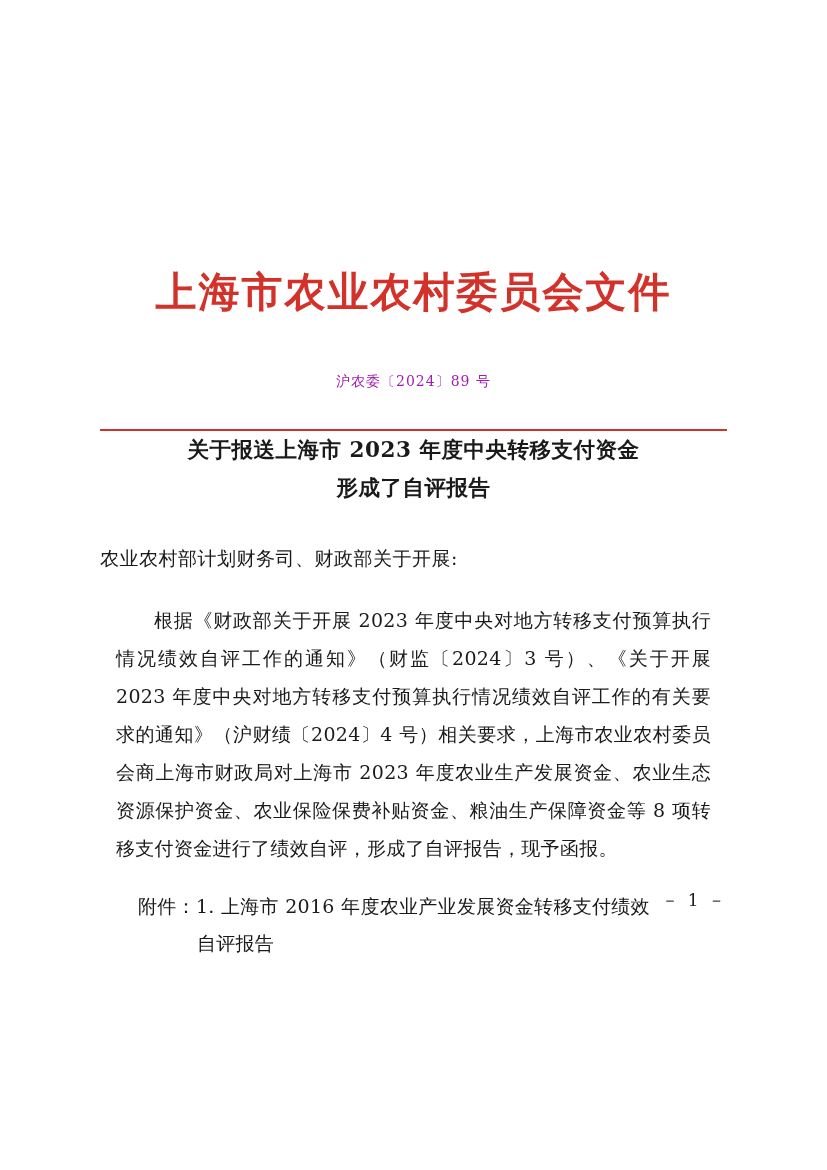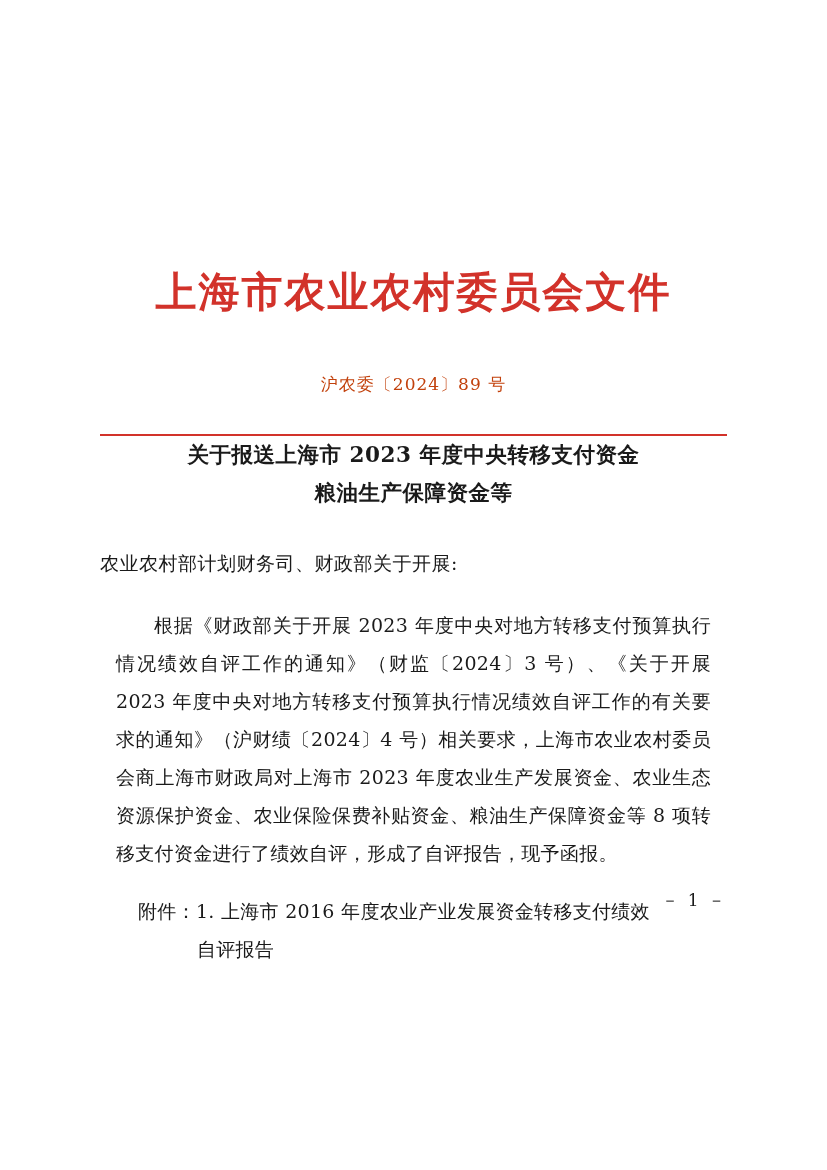--- a/index.html
+++ b/index.html
@@ -32,23 +32,23 @@
     font-weight: bold;
     font-size: 41px;
     letter-spacing: 2px;
     line-height: 1.2;
     white-space: nowrap;
   }
   .doc-number {
     margin: 0;
     padding-top: 56px;
     text-align: center;
-    font-size: 17px;
+    font-size: 14px;
     letter-spacing: 1px;
-    color: #c2410c;
+    color: #a21caf;
   }
   .red-rule {
     margin-top: 38px;
     height: 2px;
     background: #d2322a;
     width: 627px;
     margin-left: auto;
     margin-right: auto;
   }
   .subject {
@@ -84,20 +84,21 @@
     padding-top: 4px;
     font-size: 19px;
     line-height: 2.0;
     text-indent: 2em;
     letter-spacing: 0.3px;
   }
   .attachment .cont {
     display: block;
     text-indent: 0;
     padding-left: 5.1em;
+    font-family: Liberation Serif, serif;
   }
   .page-number {
     position: absolute;
     right: 100px;
     bottom: 40px;
     font-size: 17px;
     letter-spacing: 2px;
     color: #1a1a1a;
   }
 </style>
@@ -107,21 +108,21 @@
 <div class="page">
 
   <h1 class="doc-title">上海市农业农村委员会文件</h1>
 
   <p class="doc-number">沪农委〔2024〕89 号</p>
 
   <div class="red-rule"></div>
 
   <h2 class="subject">
     <span class="line">关于报送上海市 2023 年度中央转移支付资金</span>
-    <span class="line">粮油生产保障资金等</span>
+    <span class="line">形成了自评报告</span>
   </h2>
 
   <p class="salutation">农业农村部计划财务司、财政部关于开展:</p>
 
   <p class="body-para">根据《财政部关于开展 2023 年度中央对地方转移支付预算执行情况绩效自评工作的通知》（财监〔2024〕3 号）、《关于开展 2023 年度中央对地方转移支付预算执行情况绩效自评工作的有关要求的通知》（沪财绩〔2024〕4 号）相关要求，上海市农业农村委员会商上海市财政局对上海市 2023 年度农业生产发展资金、农业生态资源保护资金、农业保险保费补贴资金、粮油生产保障资金等 8 项转移支付资金进行了绩效自评，形成了自评报告，现予函报。</p>
 
   <p class="attachment">
     <span>附件：1. 上海市 2016 年度农业产业发展资金转移支付绩效</span>
     <span class="cont">自评报告</span>
   </p>

